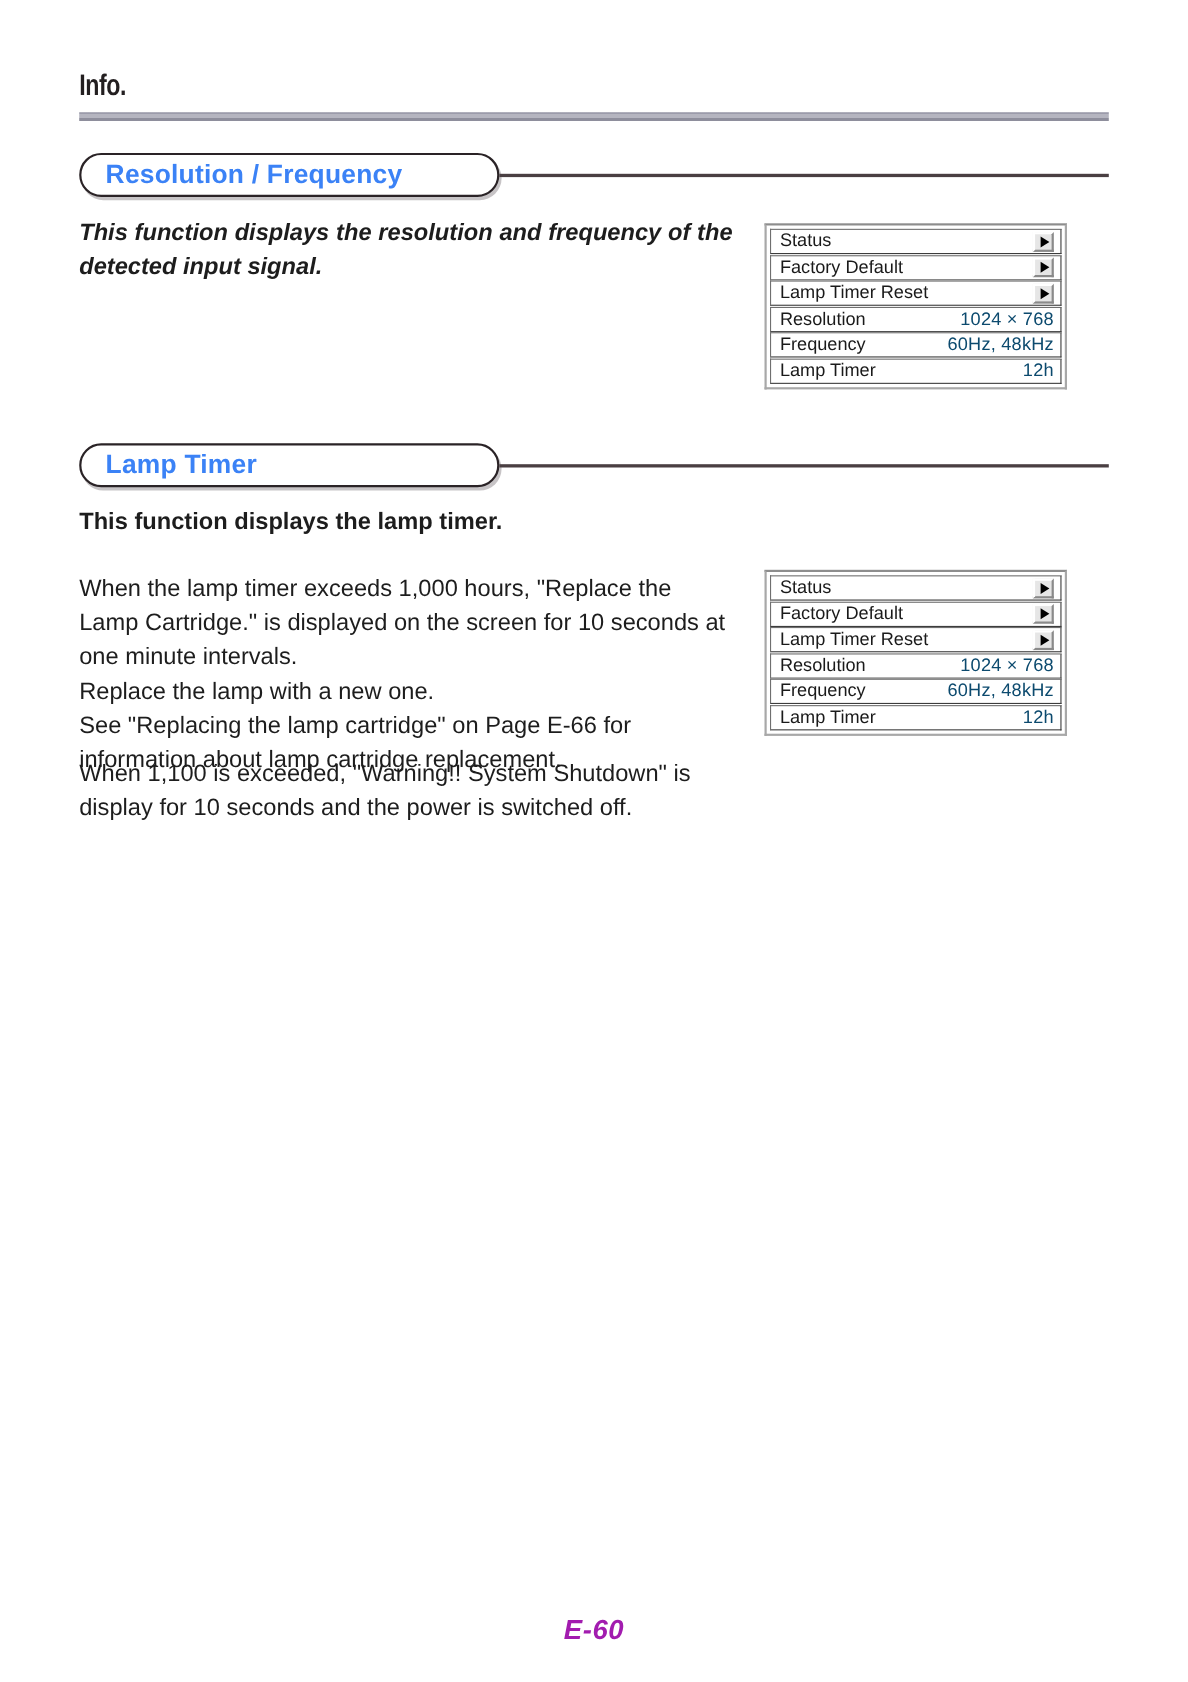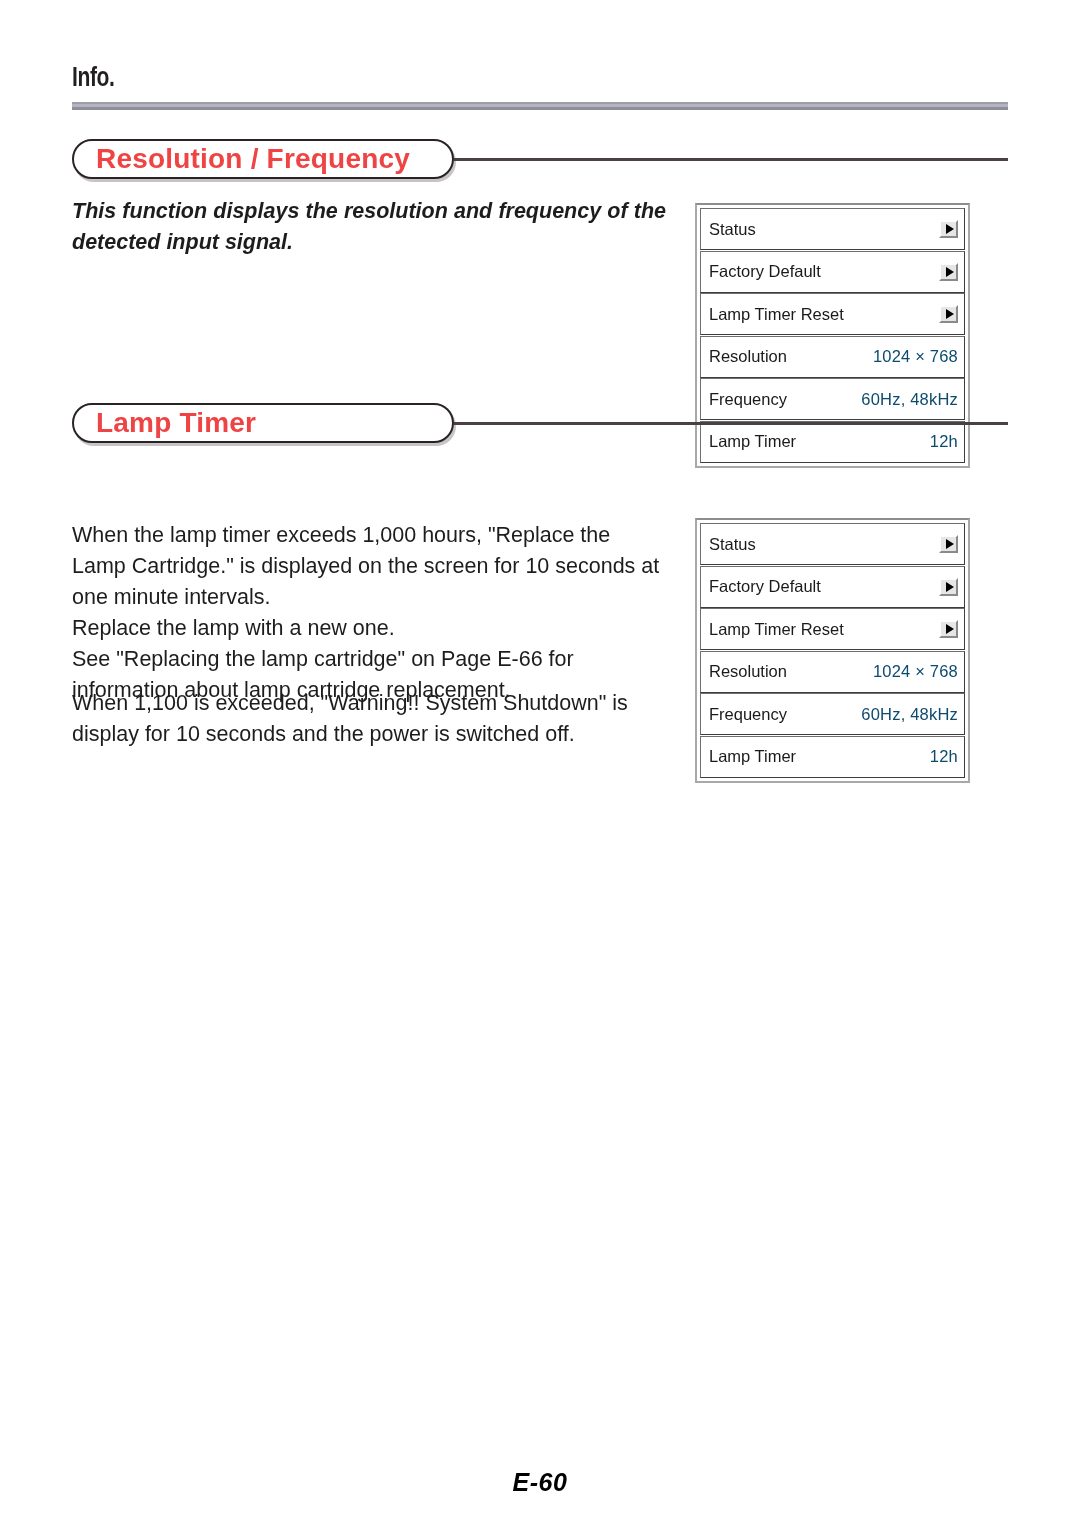--- a/index.html
+++ b/index.html
@@ -61,24 +61,24 @@
     border: 2px solid #2a2326;
     border-radius: 21px;
     background: #ffffff;
     box-shadow: 2px 3px 0 rgba(130,125,128,0.45);
   }
   .pill-label {
     position: absolute;
     left: 24px;
     top: 50%;
     transform: translateY(-52%);
-    font-size: 28px;
+    font-size: 24px;
     font-weight: bold;
     letter-spacing: 0.2px;
-    color: #ef4444;
+    color: #3b82f6;
     white-space: nowrap;
   }
   .head-line {
     position: absolute;
     left: 382px;
     top: 19px;
     width: 554px;
     height: 3px;
     background: #4a3f42;
   }
@@ -108,21 +108,21 @@
     width: 275px;
     box-sizing: border-box;
     border: 2px solid #a8a8a8;
     border-top-color: #8d8d8d;
     background: #ffffff;
     padding: 3px 3px;
   }
   .menu-row {
     position: relative;
     box-sizing: border-box;
-    height: 42px;
+    height: 23px;
     border: 1.5px solid #3d3d3d;
     border-top-color: #6f6f6f;
     border-left-color: #6f6f6f;
     background: #ffffff;
     display: flex;
     align-items: center;
     padding: 0 6px 0 8px;
     margin-bottom: 0.5px;
     gap: 28px;
   }
@@ -170,21 +170,21 @@
   .folio {
     position: absolute;
     left: 0;
     right: 0;
     top: 1468px;
     text-align: center;
     font-size: 25px;
     font-weight: bold;
     font-style: italic;
     letter-spacing: 0.5px;
-    color: #000000;
+    color: #a21caf;
   }
 </style>
 </head>
 <body>
 
 <div class="page">
 
   <div class="info-head">Info.</div>
   <div class="head-rule"></div>
 
@@ -229,20 +229,21 @@
       <span class="menu-value">12h</span>
     </div>
   </div>
 
   <div class="section-head" style="top:403px;">
     <div class="pill"></div>
     <div class="pill-label">Lamp Timer</div>
     <div class="head-line"></div>
   </div>
 
+  <p class="para lead" style="top:459px;">This function displays the lamp timer.</p>
 
   <p class="para" style="top:520px; white-space: pre-line;">When the lamp timer exceeds 1,000 hours, "Replace the Lamp Cartridge." is displayed on the screen for 10 seconds at one minute intervals.
 Replace the lamp with a new one.
 See "Replacing the lamp cartridge" on Page E-66 for information about lamp cartridge replacement.</p>
 
   <p class="para" style="top:688px;">When 1,100 is exceeded, "Warning!! System Shutdown" is display for 10 seconds and the power is switched off.</p>
 
   <div class="menu-panel" style="left:695px; top:518px;">
 
     <div class="menu-row">

